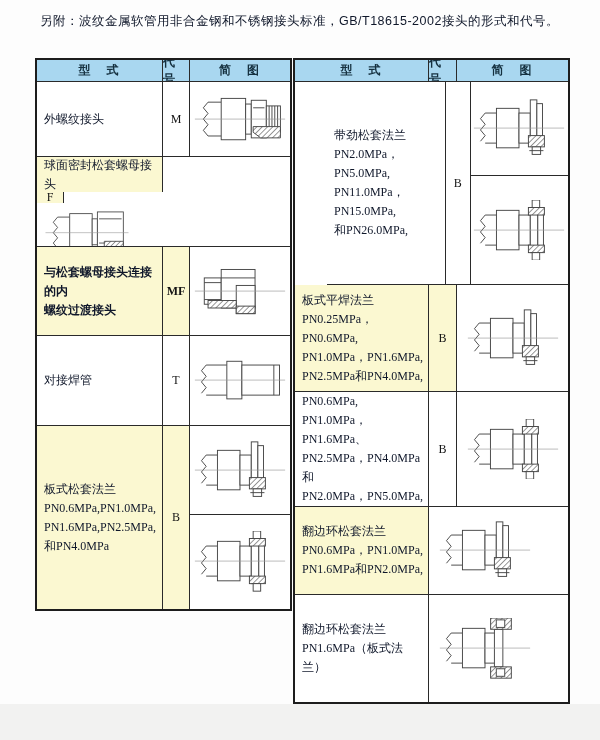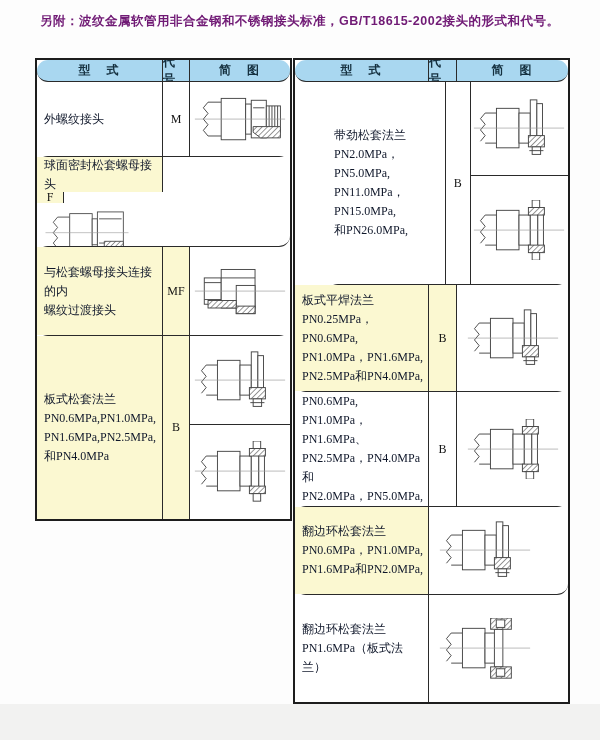--- a/index.html
+++ b/index.html
@@ -4,31 +4,31 @@
 <style>
   html,body{margin:0;padding:0;}
   body{
     width:600px;height:740px;position:relative;overflow:hidden;
     background:#fdfdfd;
     font-family:"Liberation Sans",sans-serif;
   }
   .bottom-strip{position:absolute;left:0;top:704px;width:600px;height:36px;background:#f2f2f1;}
   .doc-title{
     position:absolute;left:40px;top:13px;width:540px;
-    font-size:12.5px;font-weight:bold;color:#701a75;letter-spacing:0.5px;
+    font-size:12.5px;font-weight:normal;color:#0f172a;letter-spacing:0.5px;
     font-family:"Liberation Sans",sans-serif;
   }
   .half{
     position:absolute;top:58px;background:#fff;
     border:2px solid #1d1d1d;
     display:flex;flex-direction:column;
   }
   #left-table{left:35px;width:253px;}
   #right-table{left:293px;width:273px;}
-  .trow{display:flex;box-sizing:border-box;border-bottom:1px solid #2a2a2a;border-radius:11px;}
+  .trow{display:flex;box-sizing:border-box;border-bottom:1px solid #2a2a2a;}
   .trow:last-child{border-bottom:none;}
   .cell{box-sizing:border-box;border-right:1px solid #2a2a2a;overflow:hidden;}
   .cell:last-child{border-right:none;}
   .thead{background:#a9d7f0;height:22px;}
   .thead .cell{
     display:flex;align-items:center;justify-content:center;
     font-size:12px;font-weight:bold;color:#15303f;
     font-family:"Liberation Sans",sans-serif;letter-spacing:2px;
   }
   #left-table .c1{width:126px;}
@@ -117,35 +117,52 @@
             <rect x="56" y="16" width="6" height="30" fill="#fff" stroke="#444" stroke-width="1"></rect>
             <rect x="62" y="8" width="30" height="44" fill="#fff" stroke="#444" stroke-width="1"></rect>
             <line x1="64" y1="16" x2="90" y2="16" stroke="#444" stroke-width="1"></line>
             <line x1="64" y1="44" x2="90" y2="44" stroke="#444" stroke-width="1"></line>
             <polygon points="70,42 92,42 92,54 78,54 70,48" fill="url(#hatch)" stroke="#444" stroke-width="1"></polygon>
             <line x1="2" y1="32" x2="98" y2="32" stroke="#999" stroke-width="0.7"></line>
           </svg>
         </div>
       </div>
     </div>
-    <div class="trow" style="height: 89px;">
+    <div class="trow" style="height: 89px; font-weight: bold;">
       <div class="cell c1 name-cell bg-yellow">与松套螺母接头连接的内
 螺纹过渡接头</div>
       <div class="cell c2 code-cell bg-yellow">MF</div>
       <div class="cell c3 diagram-cell">
         <div class="diagram-box">
           <svg viewBox="0 0 100 64" preserveAspectRatio="xMidYMid meet">
             <rect x="12" y="18" width="18" height="28" fill="#fff" stroke="#444" stroke-width="1"></rect>
             <line x1="12" y1="23" x2="30" y2="23" stroke="#444" stroke-width="1"></line>
             <line x1="12" y1="41" x2="30" y2="41" stroke="#444" stroke-width="1"></line>
             <rect x="30" y="9" width="36" height="41" fill="#fff" stroke="#444" stroke-width="1"></rect>
             <line x1="30" y1="18" x2="66" y2="18" stroke="#444" stroke-width="1"></line>
             <rect x="46" y="26" width="20" height="30" fill="#fff" stroke="#444" stroke-width="1"></rect>
             <rect x="16" y="42" width="30" height="8" fill="url(#hatch)" stroke="#444" stroke-width="1"></rect>
             <rect x="46" y="48" width="20" height="8" fill="url(#hatch)" stroke="#444" stroke-width="1"></rect>
+            <line x1="2" y1="32" x2="98" y2="32" stroke="#999" stroke-width="0.7"></line>
+          </svg>
+        </div>
+      </div>
+    </div>
+    <div class="trow" style="height: 90px;">
+      <div class="cell c1 name-cell bg-white">对接焊管</div>
+      <div class="cell c2 code-cell bg-white">T</div>
+      <div class="cell c3 diagram-cell">
+        <div class="diagram-box">
+          <svg viewBox="0 0 100 64" preserveAspectRatio="xMidYMid meet">
+            <polyline points="14,16 9,22 14,28 9,34 14,40 9,46 " fill="none" stroke="#444" stroke-width="1"></polyline>
+            <line x1="14" y1="16" x2="36" y2="16" stroke="#444" stroke-width="1"></line>
+            <line x1="14" y1="48" x2="36" y2="48" stroke="#444" stroke-width="1"></line>
+            <rect x="36" y="12" width="16" height="40" fill="#fff" stroke="#444" stroke-width="1"></rect>
+            <rect x="52" y="16" width="40" height="32" fill="#fff" stroke="#444" stroke-width="1"></rect>
+            <line x1="86" y1="16" x2="86" y2="48" stroke="#444" stroke-width="1"></line>
             <line x1="2" y1="32" x2="98" y2="32" stroke="#999" stroke-width="0.7"></line>
           </svg>
         </div>
       </div>
     </div>
     <div class="trow" style="height: 183px;">
       <div class="cell c1 name-cell bg-yellow">板式松套法兰
 PN0.6MPa,PN1.0MPa,
 PN1.6MPa,PN2.5MPa,
 和PN4.0MPa</div>

